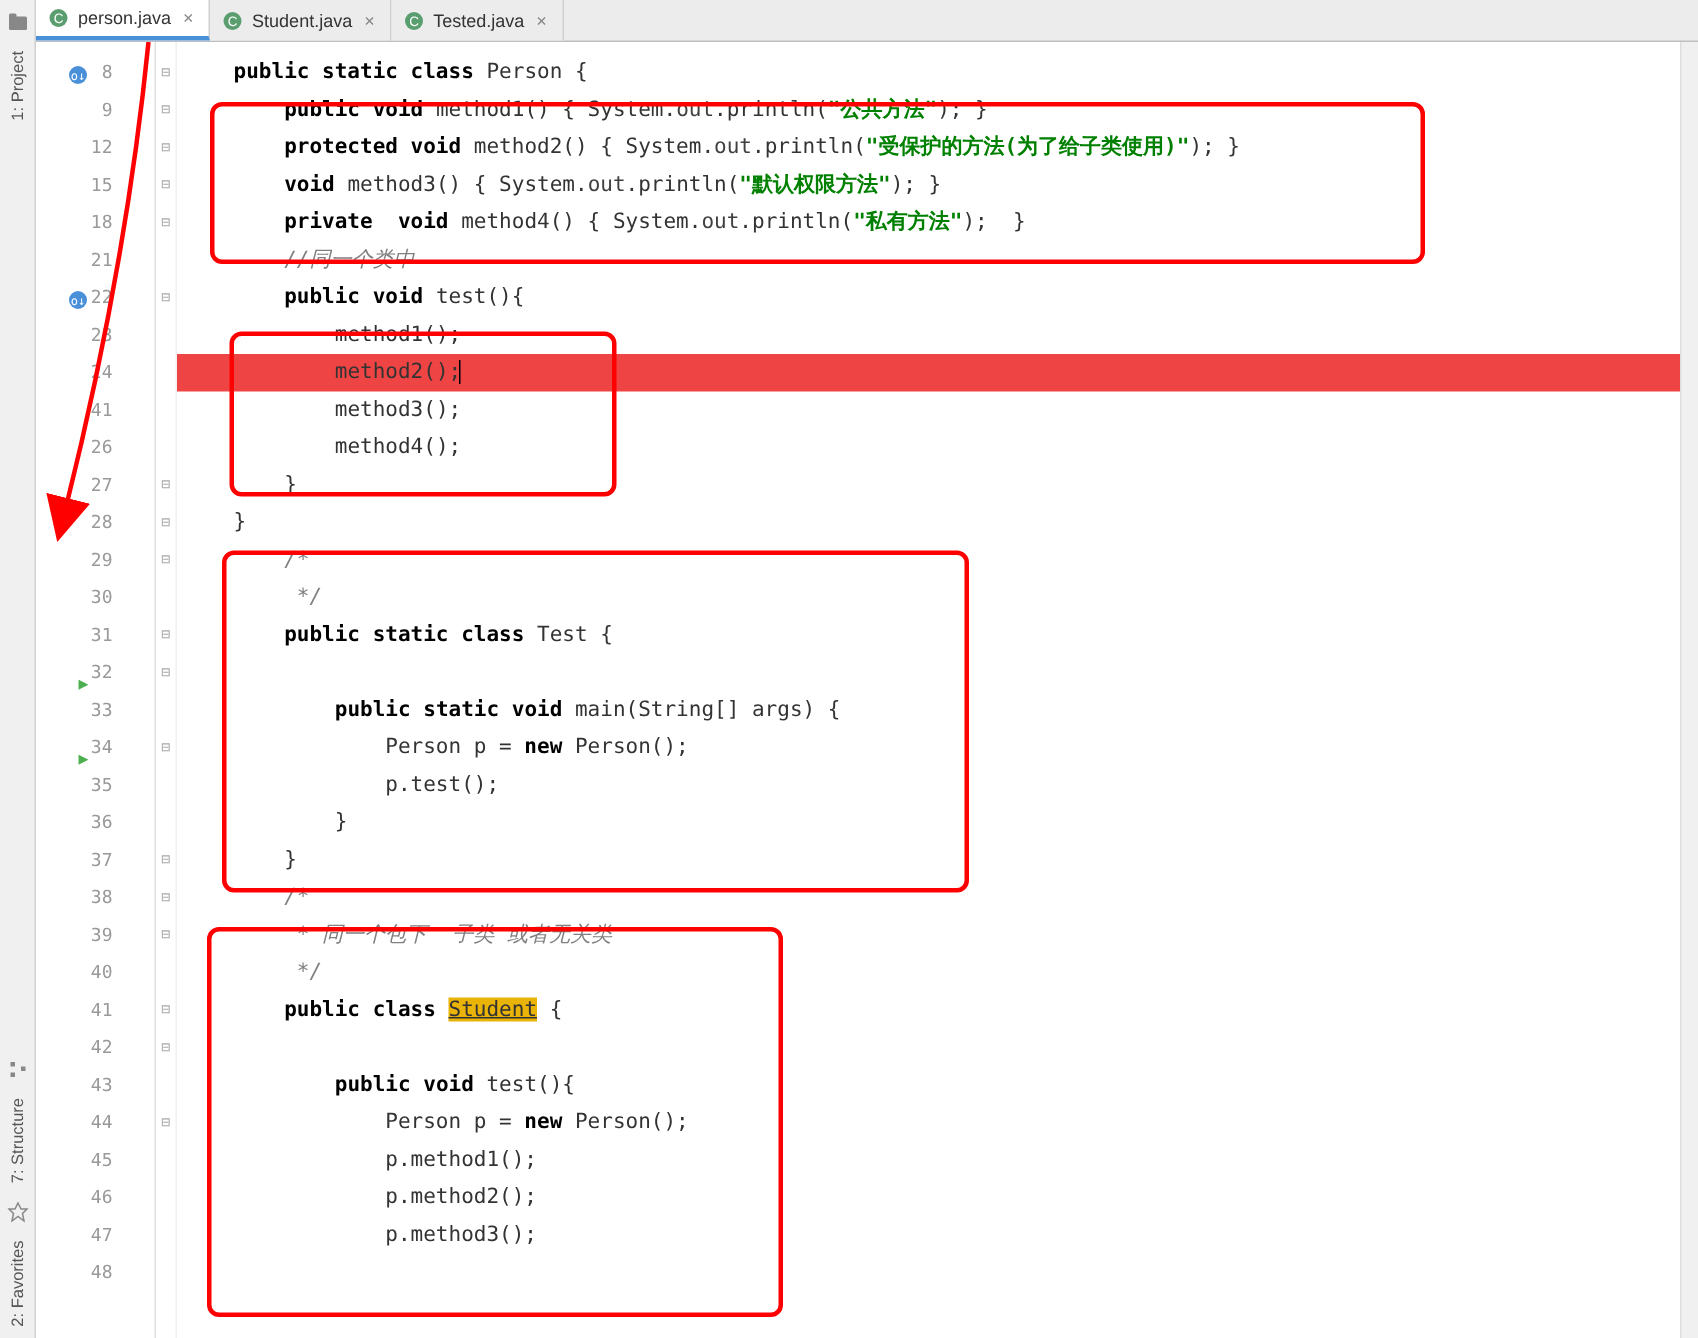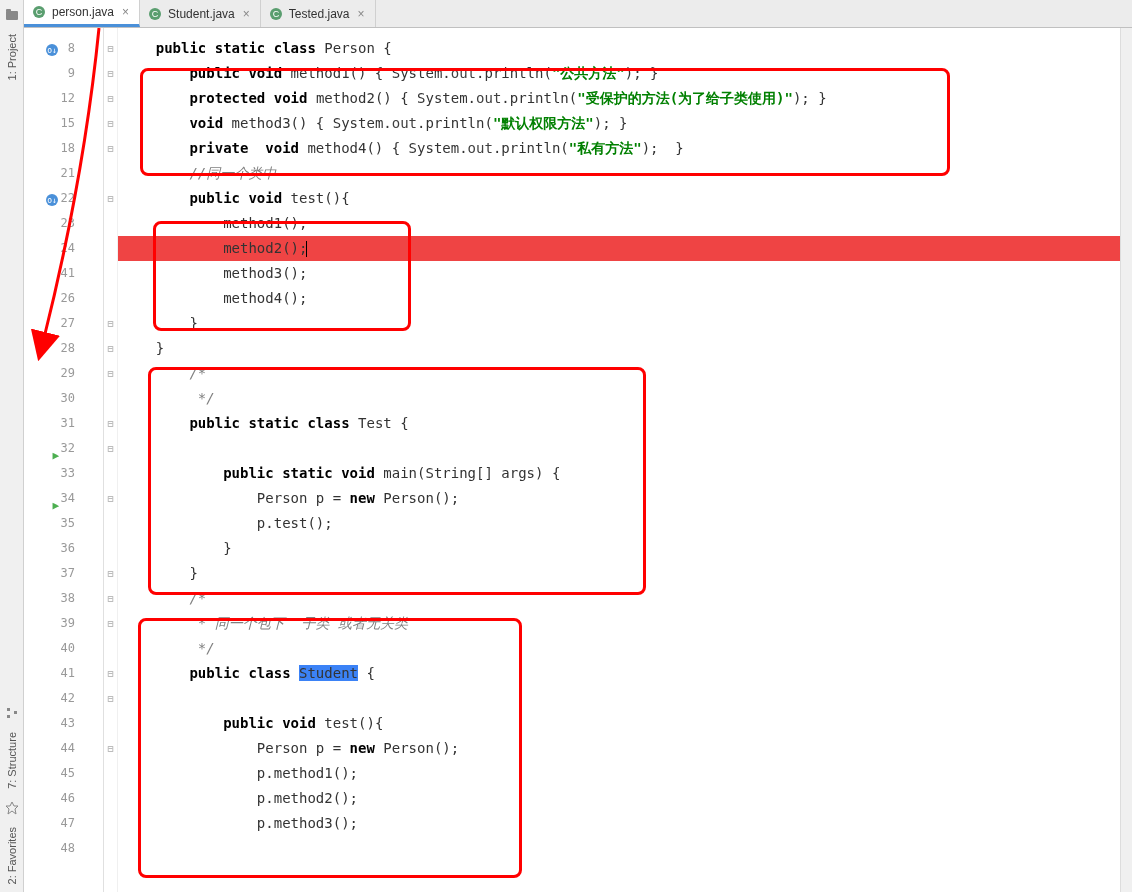--- a/index.html
+++ b/index.html
@@ -139,21 +139,21 @@
   line-height: 25px;
   white-space: pre;
   padding-left: 4px;
   font-size: 14px;
 }
 .code-line.hl { background: #ef4444; }
 .kw { color: #000000; font-weight: bold; }
 .str { color: #008000; font-weight: bold; }
 .cmt { color: #808080; font-style: italic; }
 .fld { color: #404040; }
-.hl-name { background: #3b82f6; }
+.hl-name { background: #eab308; text-decoration: underline; }
 .annotation-box {
   position: absolute;
   border: 3px solid #ff0000;
   border-radius: 8px;
   pointer-events: none;
   z-index: 10;
 }
 .arrow-svg {
   position: absolute;
   left: 0;

